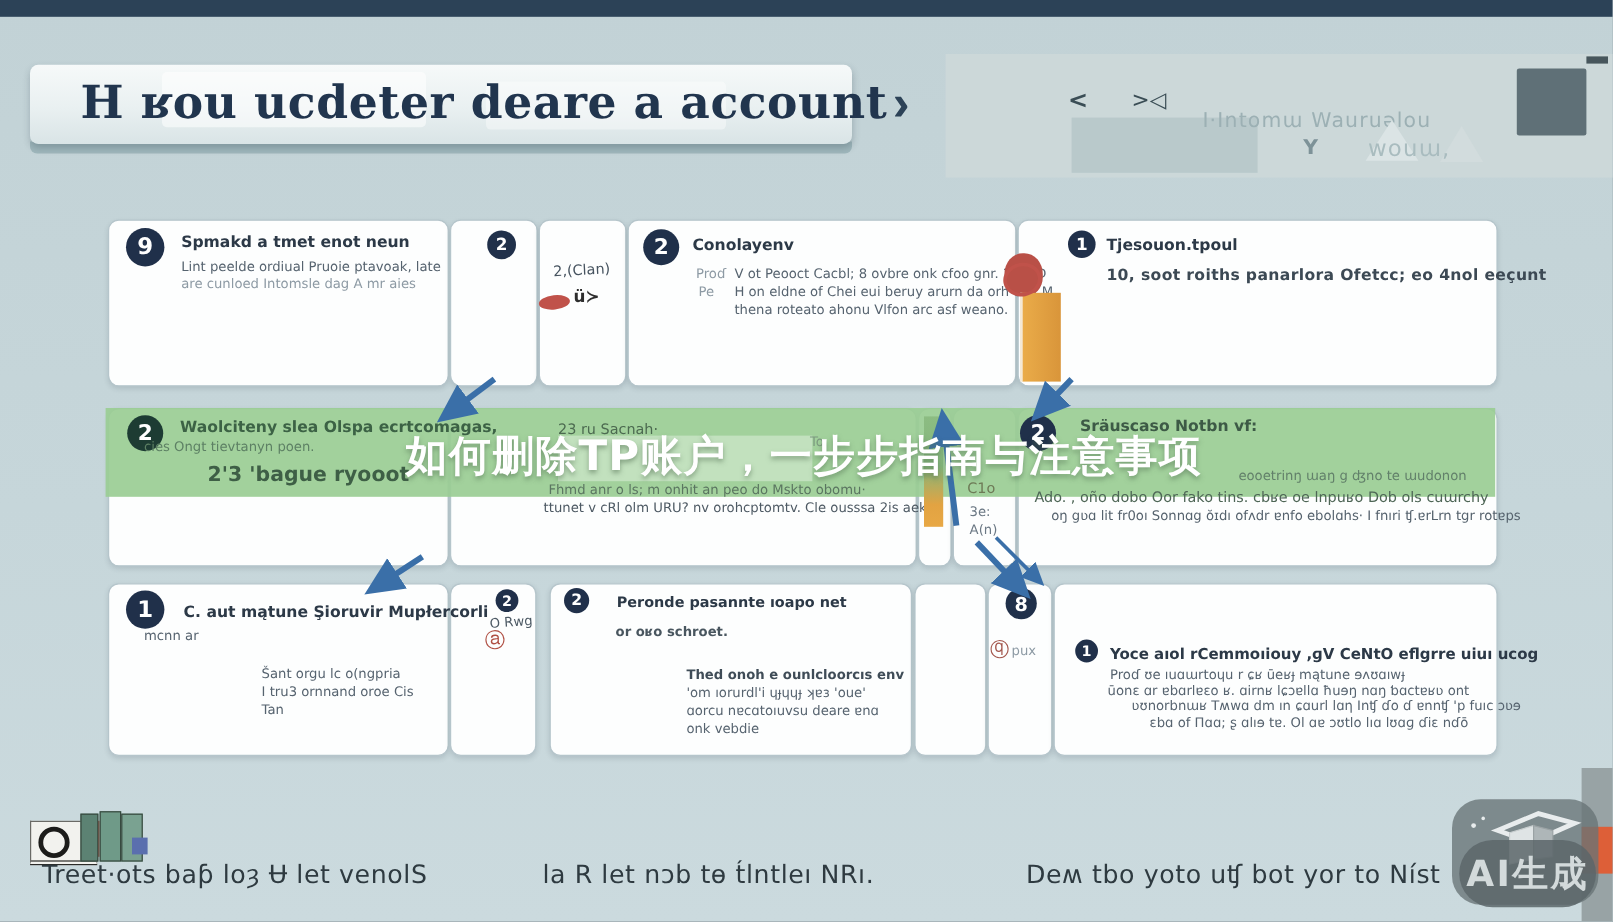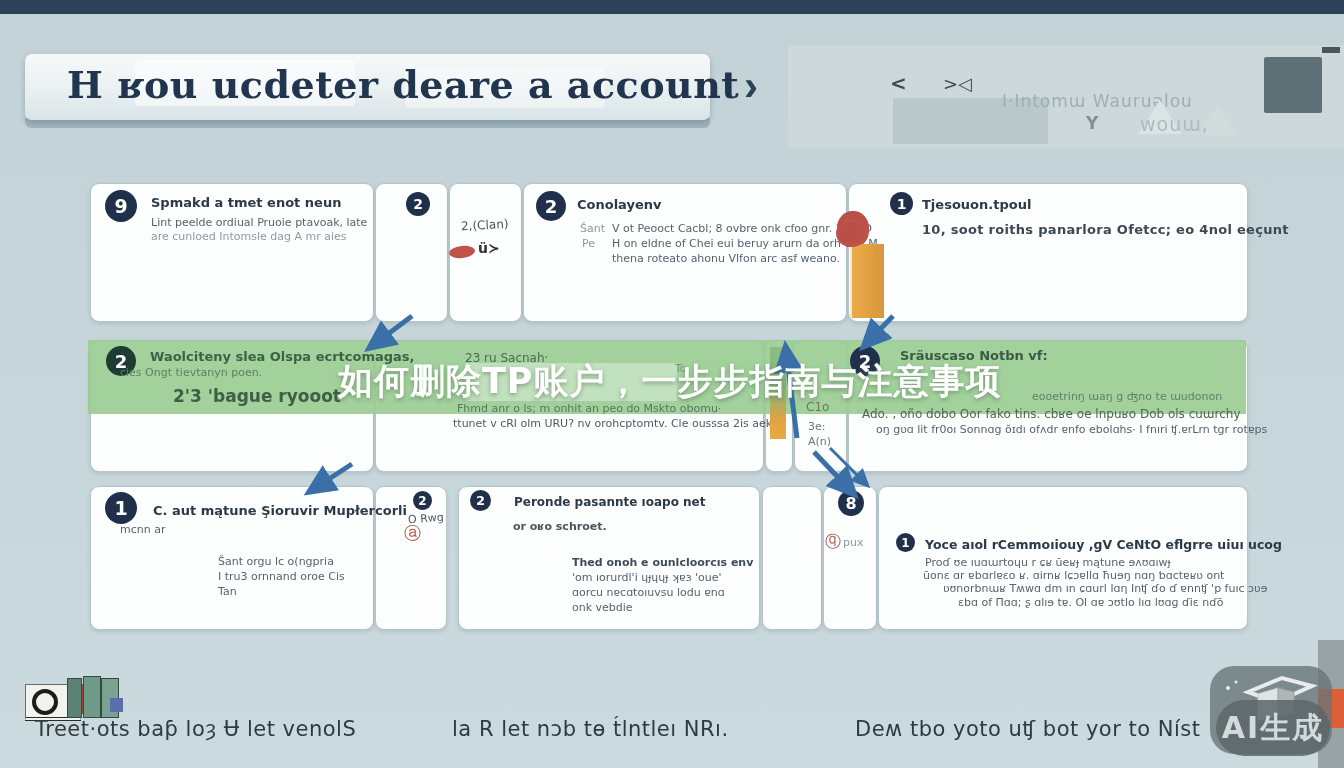--- a/index.html
+++ b/index.html
@@ -75,21 +75,21 @@
   <div class="bd" style="left:406px;top:192px;width:24px;height:24px;font-size:14px;">2</div>
 
   <div class="box" style="left:449px;top:183px;width:71px;height:137px;"></div>
   <span class="tx" style="left:461px;top:218px;font-size:12px;color:#46535f;transform:rotate(-3deg);">2,(Clan)</span>
   <div class="abs" style="left:449px;top:246px;width:26px;height:12px;background:#c0524a;border-radius:50%;transform:rotate(-6deg);z-index:3;"></div>
   <span class="tx" style="left:478px;top:240px;font-size:14px;color:#2e2e2e;font-weight:700;">ü≻</span>
 
   <div class="box" style="left:523px;top:183px;width:322px;height:137px;"></div>
   <div class="bd" style="left:536px;top:191px;width:30px;height:30px;font-size:18px;">2</div>
   <span class="hd" style="left:577px;top:197px;">Conolayenv</span>
-  <span class="tx tf" style="left:580px;top:222px;">Šant</span>
+  <span class="tx tf" style="left:580px;top:222px;">Proɗ</span>
   <span class="tx tf" style="left:582px;top:237px;">Pe</span>
   <span class="tx" style="left:612px;top:222px;">V ot Peooct Cacbl; 8 ovbre onk cfoo gnr.  22TnD</span>
   <span class="tx" style="left:612px;top:237px;">H on eldne of Chei eui beruy arurn da orh eby M,</span>
   <span class="tx" style="left:612px;top:252px;">thena roteato ahonu Vlfon arc asf weano.</span>
   <div class="abs" style="left:836px;top:219px;width:26px;height:22px;border:3px solid #c0524a;border-radius:50%;transform:rotate(-10deg);z-index:4;"></div>
 
   <div class="box" style="left:848px;top:183px;width:398px;height:137px;"></div>
   <div class="abs" style="left:837px;top:211px;width:32px;height:36px;background:#b95047;border-radius:50% 50% 46% 54%;z-index:3;"></div>
   <div class="abs" style="left:850px;top:244px;width:32px;height:74px;background:linear-gradient(90deg,#eaac49,#d9953a);border-left:2px solid #f4e9d6;z-index:3;"></div>
   <div class="bd" style="left:890px;top:192px;width:23px;height:23px;font-size:14px;">1</div>
@@ -139,21 +139,21 @@
   <div class="bd" style="left:413px;top:491px;width:19px;height:19px;font-size:12px;">2</div>
   <span class="tx" style="left:408px;top:512px;font-size:11px;color:#4c5964;transform:rotate(-4deg);">O Rwg</span>
   <span class="abs" style="left:404px;top:522px;font-size:17px;color:#b05044;z-index:3;">ⓐ</span>
 
   <div class="box" style="left:458px;top:486px;width:300px;height:142px;"></div>
   <div class="bd" style="left:470px;top:490px;width:21px;height:21px;font-size:13px;">2</div>
   <span class="hd" style="left:514px;top:495px;font-size:12px;">Peronde pasannte ıoapo net</span>
   <span class="tx" style="left:513px;top:520px;font-weight:700;color:#49565f;">or oʁo schroet.</span>
   <span class="tx" style="left:572px;top:556px;font-weight:700;color:#3f4c57;">Thed onoh e ounlcloorcıs env</span>
   <span class="tx" style="left:572px;top:571px;">'om ıorurdl'i ɥɟɥɥɟ ʞɐɜ 'oue'</span>
-  <span class="tx" style="left:572px;top:586px;">ɑorcu nɐcɑtoıuvsu lodu ɐnɑ</span>
+  <span class="tx" style="left:572px;top:586px;">ɑorcu nɐcɑtoıuvsu deare ɐnɑ</span>
   <span class="tx" style="left:572px;top:601px;">onk vebdie</span>
 
   <div class="box" style="left:762px;top:486px;width:58px;height:142px;"></div>
 
   <div class="box" style="left:823px;top:486px;width:52px;height:142px;"></div>
   <div class="bd" style="left:838px;top:490px;width:26px;height:26px;font-size:16px;">8</div>
   <span class="abs" style="left:825px;top:532px;font-size:16px;color:#a3574d;z-index:3;">ⓠ</span>
   <span class="tx tf" style="left:843px;top:536px;">pux</span>
 
   <div class="box" style="left:878px;top:486px;width:368px;height:142px;"></div>

